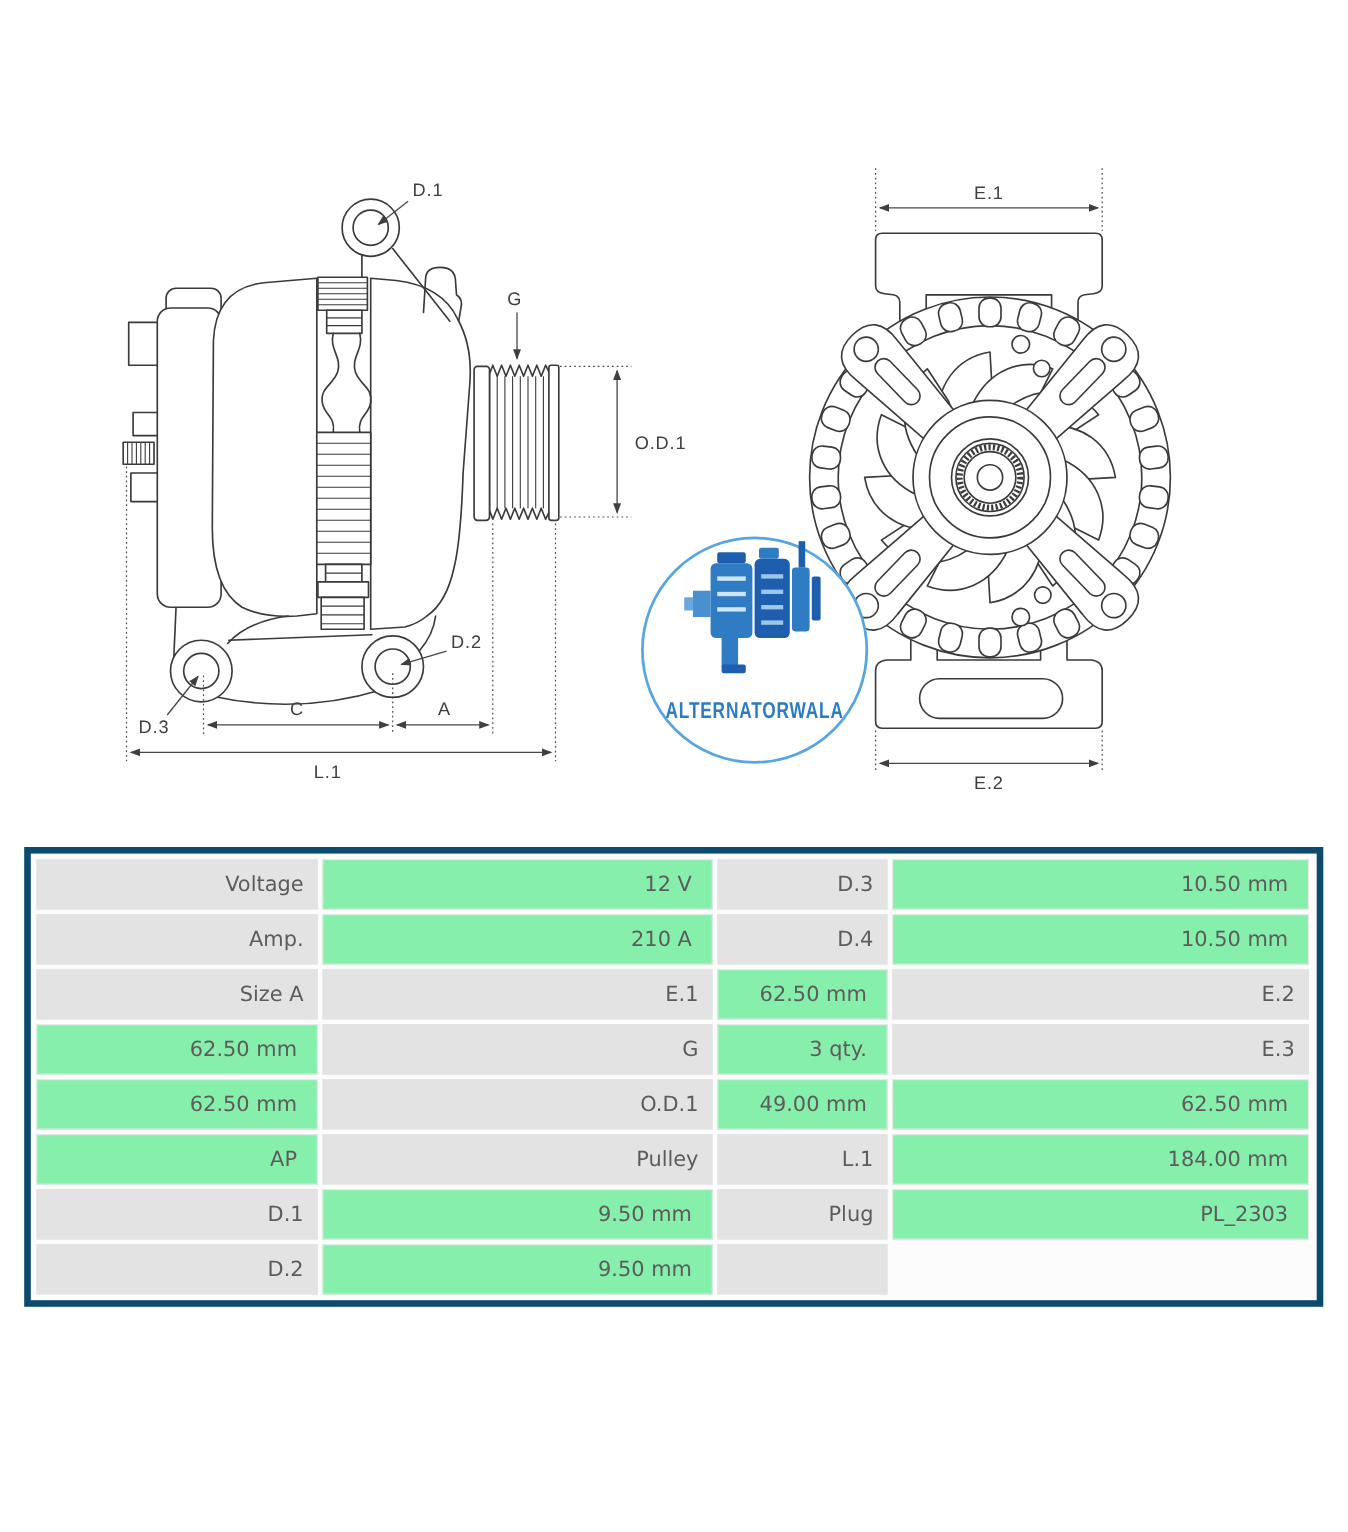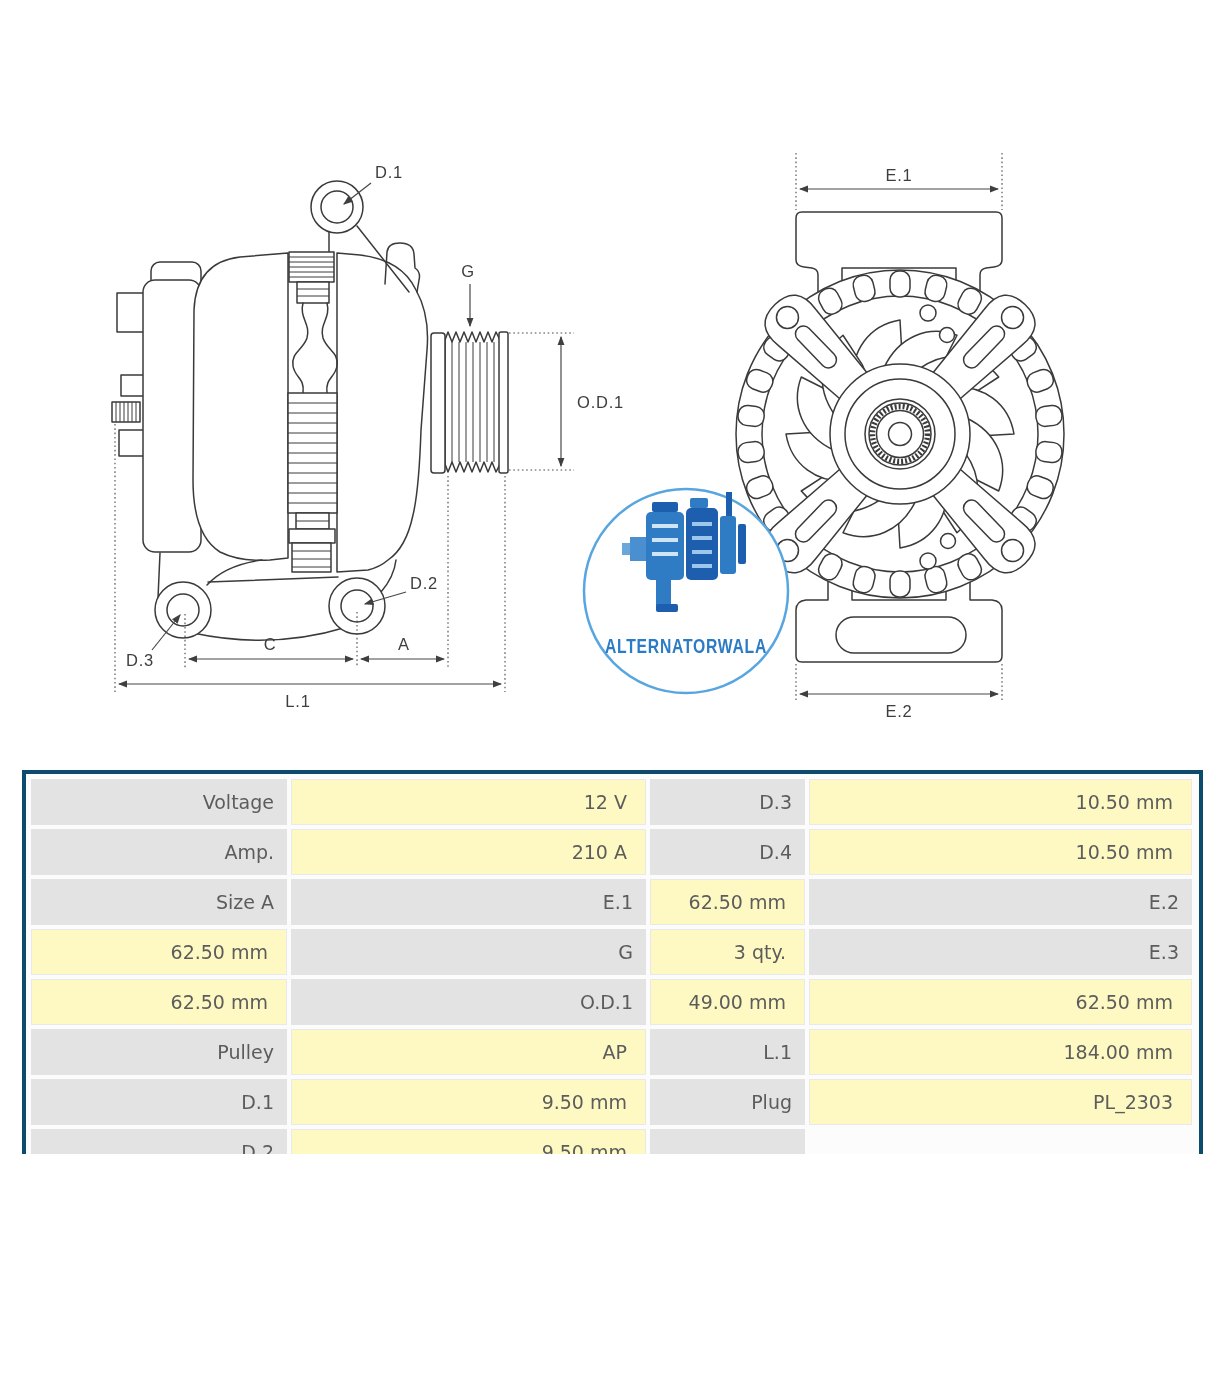--- a/index.html
+++ b/index.html
@@ -1,46 +1,46 @@
 <!DOCTYPE html>
 <html><head>
 <meta charset="utf-8">
 <style>
   html,body { margin:0; padding:0; background:#ffffff; }
   .canvas {
-    position:relative; width:1225px; height:1154px; background:#ffffff;
+    position:relative; width:1225px; height:1393px; background:#ffffff;
     overflow:hidden; font-family:"DejaVu Sans",sans-serif;
   }
   
   .drawing { position:absolute; left:0; top:0; }
   .ln  { stroke:#3a3a3a; stroke-width:1.5; fill:none; stroke-linejoin:round; stroke-linecap:round; }
   .fw  { stroke:#3a3a3a; stroke-width:1.5; fill:#ffffff; stroke-linejoin:round; }
   .hl  { stroke:#3a3a3a; stroke-width:1; }
   .dim-l { stroke:#474747; stroke-width:1.2; fill:none; }
   .dot   { stroke:#4a4a4a; stroke-width:1.1; stroke-dasharray:1.6 2.7; fill:none; }
   text.dim {
     font-family:"Liberation Sans",sans-serif; font-size:16.5px; fill:#3e3e3e;
     letter-spacing:0.8px;
   }
   text.logo-word {
     font-family:"Liberation Sans",sans-serif; font-weight:bold; font-size:21px;
     letter-spacing:1px;
   }
   
   .spec-table {
     position:absolute; left:22px; top:770px; width:1181px; box-sizing:border-box;
-    border:4px solid #0c4a6e; background:#fcfcfc; padding:5px 7px 5px 5px;
+    border:6px solid #0c4a6e; background:#fcfcfc; padding:5px 7px 5px 5px;
     display:grid; grid-template-columns:256px 355px 155px 1fr; gap:4px;
   }
   .cell {
     height:46px; display:flex; align-items:center; justify-content:flex-end;
     font-size:19px; color:#5c5c5c; box-sizing:border-box; white-space:nowrap;
   }
   .cell.lab { background:#e3e3e3; padding-right:13px; }
-  .cell.val { background:#fef9c3; border:1px solid #e9e9e9; padding-right:18px; }
+  .cell.val { background:#86efac; border:1px solid #e9e9e9; padding-right:18px; }
   .cell.val.blank { background:transparent; border:none; }
 </style>
 </head>
 <body>
 
 <div class="canvas">
 
 <svg class="drawing" width="1225" height="1393" viewBox="0 0 1225 1393">
   <defs>
     <marker id="ah" viewBox="0 0 8 8" refX="7" refY="4" markerWidth="8" markerHeight="8" orient="auto-start-reverse">
@@ -305,22 +305,22 @@
 
   <div class="cell lab">G</div>
   <div class="cell val">3 qty.</div>
   <div class="cell lab">E.3</div>
   <div class="cell val">62.50 mm</div>
 
   <div class="cell lab">O.D.1</div>
   <div class="cell val">49.00 mm</div>
   <div class="cell val">62.50 mm</div>
 
+  <div class="cell val">AP</div>
   <div class="cell lab">Pulley</div>
-  <div class="cell val">AP</div>
   <div class="cell lab">L.1</div>
   <div class="cell val">184.00 mm</div>
 
   <div class="cell lab">D.1</div>
   <div class="cell val">9.50 mm</div>
   <div class="cell lab">Plug</div>
   <div class="cell val">PL_2303</div>
 
   <div class="cell lab">D.2</div>
   <div class="cell val">9.50 mm</div>

